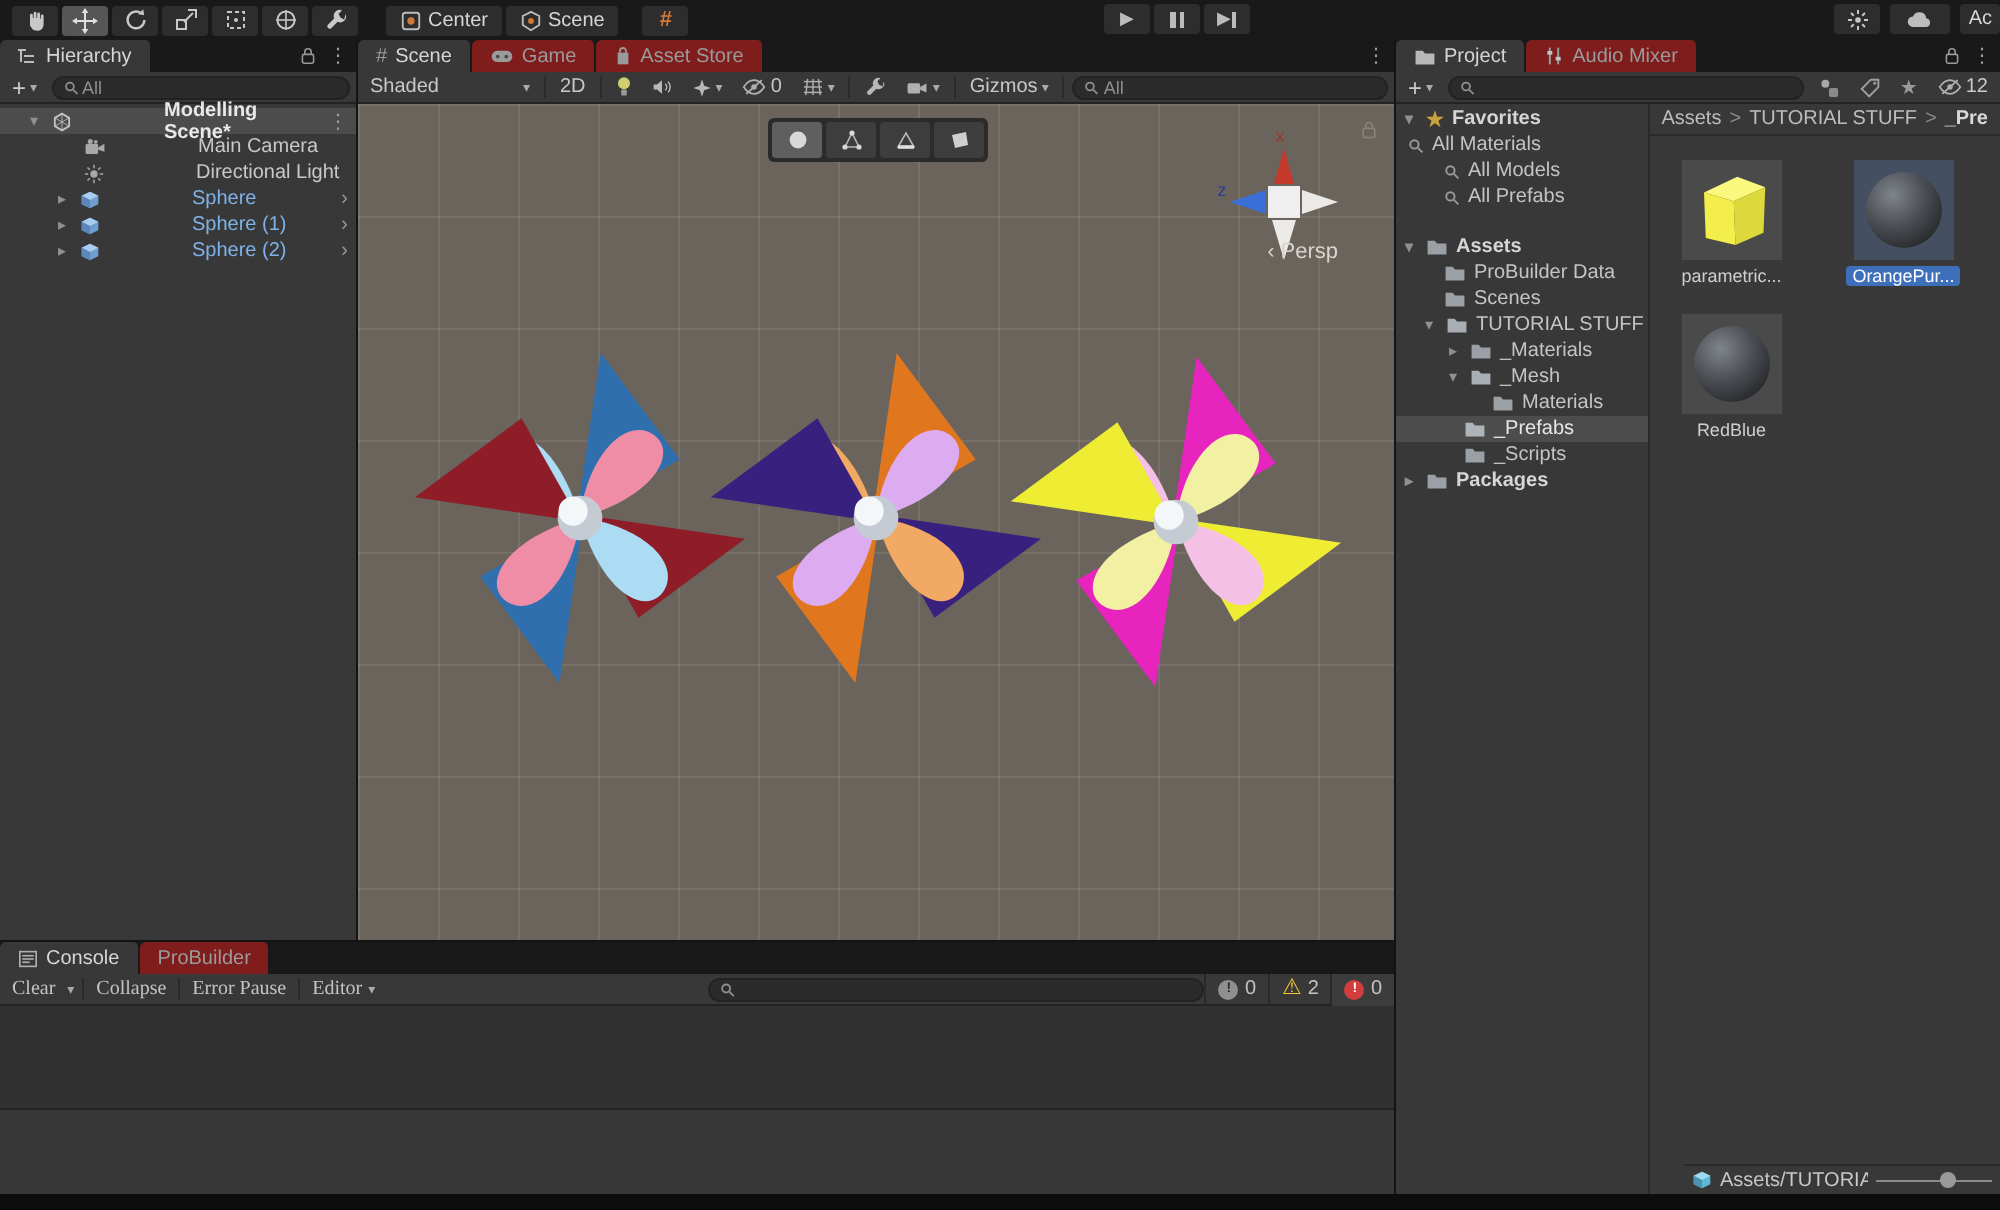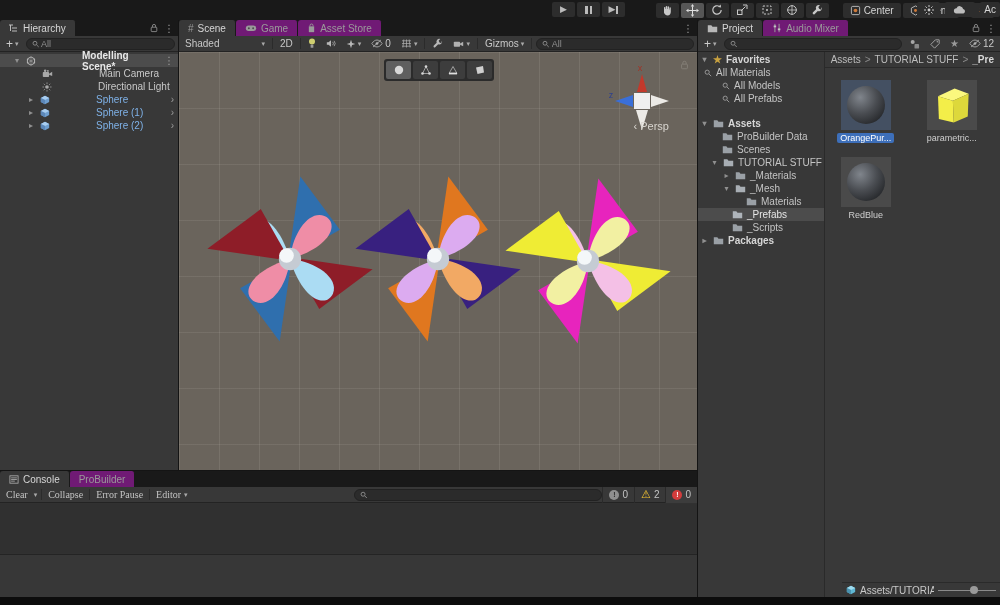--- a/index.html
+++ b/index.html
@@ -7,40 +7,40 @@
   #root {
     position: relative; width: 1000px; height: 605px; overflow: hidden;
     background: #191919; color: #c8c8c8;
     font-family: "Liberation Sans", sans-serif; font-size: 10px;
     -webkit-font-smoothing: antialiased;
   }
   svg { display:block; }
 
   
   .topbar { position:absolute; left:0; top:0; width:1000px; height:20px; background:#191919;
-            display:flex; align-items:center; padding:4px 6px;justify-content:flex-end; }
+            display:flex; align-items:center; padding:4px 6px; }
   .tgroup { display:flex; gap:2px; align-items:center; }
   .tbtn { min-width:23px; height:15px; background:#2d2d2d; border-radius:2px;
           display:flex; align-items:center; justify-content:center; gap:3px; padding:0 4px; }
   .tbtn.active { background:#565656; }
   .tbtn .lbl { color:#d6d6d6; font-size:10px; }
   .playgroup { position:absolute; left:552px; top:2px; display:flex; gap:2px; }
   .topright { position:absolute; right:0px; top:2px; display:flex; gap:5px; align-items:center; }
   .snapglyph { color:#d07a3a; font-weight:bold; font-size:11px; }
   .playtri { color:#bbb; font-size:9px; line-height:1; }
   .pausebars { display:flex; gap:2px; }
   .pausebars i { width:2.5px; height:8px; background:#bbb; }
   .steico { display:flex; align-items:center; gap:1px; }
   .steico b { width:2px; height:8px; background:#bbb; }
 
   
   .panel { position:absolute; background:#383838; overflow:hidden; }
   .tabbar { height:16px; background:#191919; display:flex; align-items:stretch; position:relative; }
   .tab { display:flex; align-items:center; gap:4px; padding:0 9px; font-size:10px; color:#9a9a9a;
-         background:#701a75; border-right:1px solid #191919; border-radius:3px 3px 0 0; }
+         background:#7f1d1d; border-right:1px solid #191919; border-radius:3px 3px 0 0; }
   .tab.active { background:#383838; color:#d6d6d6; }
   .tab-right { position:absolute; right:4px; top:0; height:16px; display:flex; align-items:center; gap:6px; color:#9a9a9a; }
   .kebab { color:#a0a0a0; font-size:10px; }
   .toolbar { height:16px; background:#383838; border-bottom:1px solid #232323;
              display:flex; align-items:center; font-size:10px; color:#c8c8c8; padding:0 3px; gap:4px; }
   .ddarrow { font-size:7px; color:#aaa; }
   .vsep { width:1px; height:11px; background:#2b2b2b; }
   .searchfield { background:#2b2b2b; border:1px solid #222; border-radius:8px; height:12px;
                  display:flex; align-items:center; padding:0 5px; gap:2px; flex:1; }
   .searchfield input { background:transparent; border:none; outline:none; color:#bdbdbd;
@@ -725,36 +725,36 @@
       <div class="pgrid">
         <div class="crumbbar">
           <span>Assets</span>
           <span style="color:#8a8a8a">&gt;</span>
           <span>TUTORIAL STUFF</span>
           <span style="color:#8a8a8a">&gt;</span>
           <span class="crumb-leaf">_Pre</span>
         </div>
         <div class="assetgrid">
           <div class="aitem">
-            <div class="athumb sel">
-                <div class="sphere"></div>
-              </div>
-            <span class="alabel sel">OrangePur...</span>
-          </div>
-          <div class="aitem">
             <div class="athumb">
               <svg width="42" height="42" viewBox="0 0 48 48">
                   <polygon points="8,14 27,5 43,11 25,19" fill="#fbf87e"></polygon>
                   <polygon points="8,14 25,19 26,44 9,40" fill="#f3ee49"></polygon>
                   <polygon points="25,19 43,11 42,37 26,44" fill="#ddd83b"></polygon>
                 </svg>
             </div>
             <span class="alabel">parametric...</span>
           </div>
           <div class="aitem">
+            <div class="athumb sel">
+                <div class="sphere"></div>
+              </div>
+            <span class="alabel sel">OrangePur...</span>
+          </div>
+          <div class="aitem">
             <div class="athumb">
                 <div class="sphere"></div>
               </div>
             <span class="alabel">RedBlue</span>
           </div>
         </div>
       </div>
     </div>
 
     <div class="proj-status">

